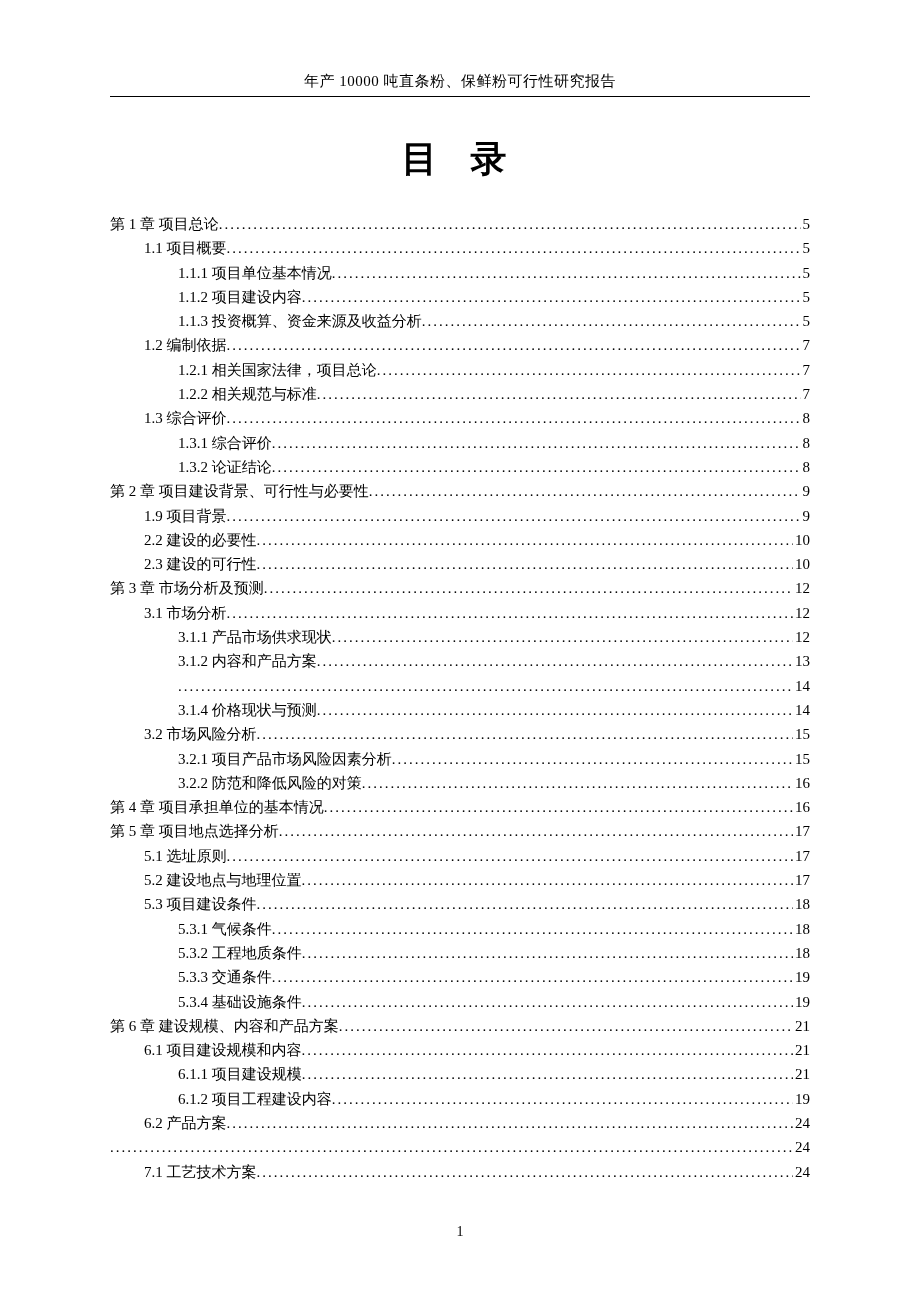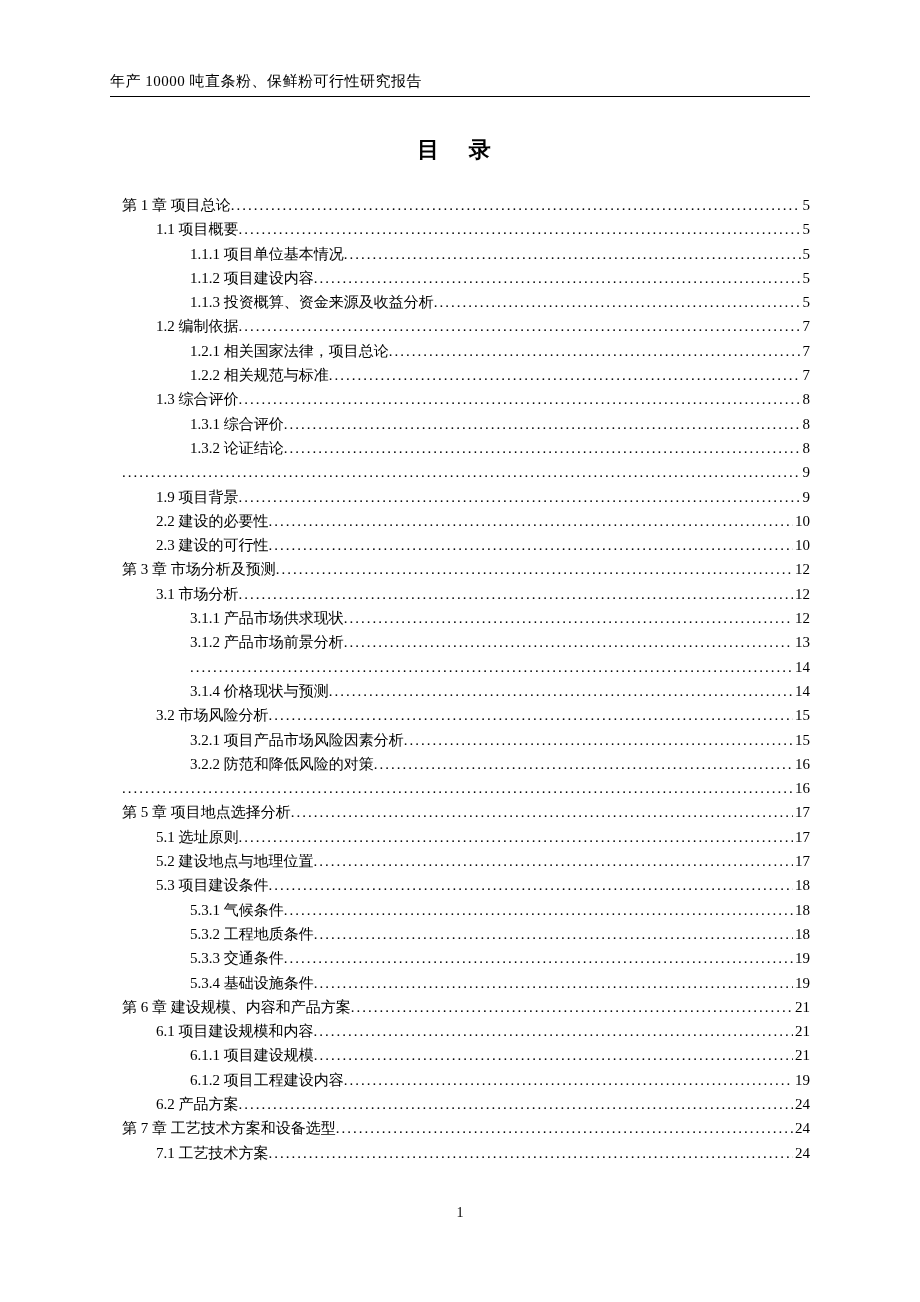--- a/index.html
+++ b/index.html
@@ -9,40 +9,39 @@
     font-family: "SimSun", "宋体", serif;
     width: 920px;
   }
   .page {
     width: 920px;
     padding: 72px 110px 40px 110px;
     box-sizing: border-box;
     position: relative;
   }
   .header-line {
-    text-align: left;
+    text-align: center;
     font-size: 15px;
     color: #000;
     padding-bottom: 5px;
     border-bottom: 1.5px solid #000;
     margin-bottom: 38px;
     letter-spacing: 0.5px;
   }
   .title {
     text-align: center;
-    font-size: 22px;
+    font-size: 36px;
     font-weight: bold;
     letter-spacing: 12px;
     margin-bottom: 28px;
     font-family: "SimSun", "宋体", serif;
   }
   .toc {
     font-size: 15px;
     color: #000;
-    margin-left: 12px;
   }
   .toc-row {
     display: flex;
     align-items: baseline;
     line-height: 1.62;
     white-space: nowrap;
   }
   .toc-row.l0 { padding-left: 0; }
   .toc-row.l1 { padding-left: 34px; }
   .toc-row.l2 { padding-left: 68px; }
@@ -127,20 +126,21 @@
         <span class="toc-label">1.3.1 综合评价</span>
         <span class="toc-leader"></span>
         <span class="toc-page">8</span>
       </div>
       <div class="toc-row l2">
         <span class="toc-label">1.3.2 论证结论</span>
         <span class="toc-leader"></span>
         <span class="toc-page">8</span>
       </div>
       <div class="toc-row l0">
+        <span class="toc-label">第 2 章  项目建设背景、可行性与必要性</span>
         <span class="toc-leader"></span>
         <span class="toc-page">9</span>
       </div>
       <div class="toc-row l1">
         <span class="toc-label">1.9 项目背景</span>
         <span class="toc-leader"></span>
         <span class="toc-page">9</span>
       </div>
       <div class="toc-row l1">
         <span class="toc-label">2.2 建设的必要性</span>
@@ -161,21 +161,21 @@
         <span class="toc-label">3.1 市场分析</span>
         <span class="toc-leader"></span>
         <span class="toc-page">12</span>
       </div>
       <div class="toc-row l2">
         <span class="toc-label">3.1.1 产品市场供求现状</span>
         <span class="toc-leader"></span>
         <span class="toc-page">12</span>
       </div>
       <div class="toc-row l2">
-        <span class="toc-label">3.1.2 产品市场前景分析</span>
+        <span class="toc-label">3.1.2 内容和产品方案</span>
         <span class="toc-leader"></span>
         <span class="toc-page">13</span>
       </div>
       <div class="toc-row l2">
         <span class="toc-leader"></span>
         <span class="toc-page">14</span>
       </div>
       <div class="toc-row l2">
         <span class="toc-label">3.1.4 价格现状与预测</span>
         <span class="toc-leader"></span>
@@ -190,20 +190,21 @@
         <span class="toc-label">3.2.1 项目产品市场风险因素分析</span>
         <span class="toc-leader"></span>
         <span class="toc-page">15</span>
       </div>
       <div class="toc-row l2">
         <span class="toc-label">3.2.2 防范和降低风险的对策</span>
         <span class="toc-leader"></span>
         <span class="toc-page">16</span>
       </div>
       <div class="toc-row l0">
+        <span class="toc-label">第 4 章  项目承担单位的基本情况</span>
         <span class="toc-leader"></span>
         <span class="toc-page">16</span>
       </div>
       <div class="toc-row l0">
         <span class="toc-label">第 5 章  项目地点选择分析</span>
         <span class="toc-leader"></span>
         <span class="toc-page">17</span>
       </div>
       <div class="toc-row l1">
         <span class="toc-label">5.1  选址原则</span>
@@ -259,21 +260,20 @@
         <span class="toc-label">6.1.2  项目工程建设内容</span>
         <span class="toc-leader"></span>
         <span class="toc-page">19</span>
       </div>
       <div class="toc-row l1">
         <span class="toc-label">6.2  产品方案</span>
         <span class="toc-leader"></span>
         <span class="toc-page">24</span>
       </div>
       <div class="toc-row l0">
-        <span class="toc-label">第 7 章  工艺技术方案和设备选型</span>
         <span class="toc-leader"></span>
         <span class="toc-page">24</span>
       </div>
       <div class="toc-row l1">
         <span class="toc-label">7.1  工艺技术方案</span>
         <span class="toc-leader"></span>
         <span class="toc-page">24</span>
       </div>
     </div>
 

